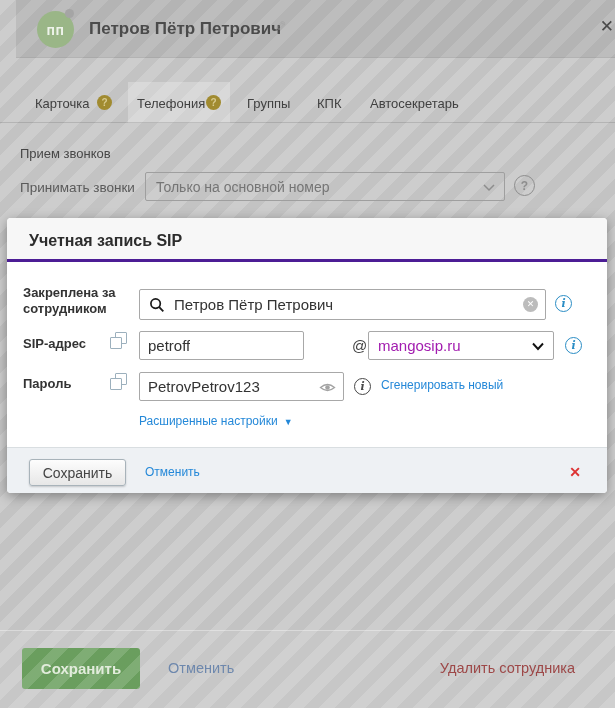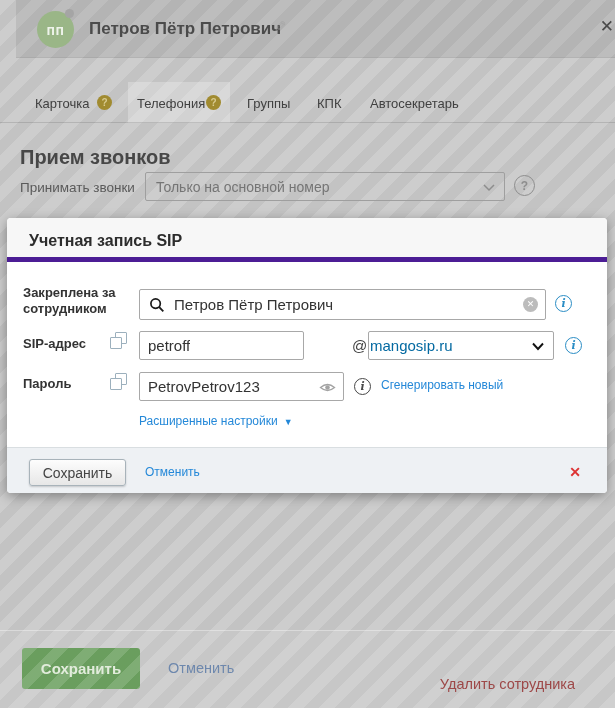--- a/index.html
+++ b/index.html
@@ -17,61 +17,61 @@
              font-size:17px;font-weight:600;color:#4b4b4b;}
   .pencil{position:absolute;left:258px;top:18px;font-size:15px;color:#9d9d9d;opacity:.55;transform:scaleX(-1);}
   .close{position:absolute;right:17px;top:18px;font-size:17px;color:#4a4a4a;cursor:pointer;line-height:1;}
   
   .tab-active-bg{position:absolute;left:128px;top:82px;width:102px;height:41px;background:rgba(255,255,255,0.25);}
   .tab{position:absolute;top:96px;font-size:13px;color:#414141;cursor:pointer;}
   .qbadge{position:absolute;top:95px;width:15px;height:15px;border-radius:50%;background:#a18b30;
           color:#d8cb90;font-size:10px;font-weight:bold;text-align:center;line-height:15px;cursor:pointer;}
   .tabline{position:absolute;left:0;top:122px;width:615px;height:1px;background:rgba(0,0,0,0.12);}
   
-  .sec-h{position:absolute;left:20px;top:146px;font-size:20px;font-weight:bold;color:#474747;}
+  .sec-h{position:absolute;left:20px;top:146px;font-size:13px;font-weight:normal;color:#474747;}
   .sec-lbl{position:absolute;left:20px;top:180px;font-size:13.5px;color:#5a5a5a;}
   .sec-dd{position:absolute;left:145px;top:172px;width:360px;height:29px;border:1px solid #9f9f9f;
           border-radius:2px;font-size:14px;color:#757575;line-height:29px;padding-left:10px;
           box-sizing:border-box;cursor:pointer;}
   .sec-dd svg{position:absolute;right:9px;top:11px;}
   .qcircle{position:absolute;left:514px;top:175px;width:21px;height:21px;border:1px solid #8d8d8d;
            border-radius:50%;color:#8d8d8d;font-size:12px;font-weight:bold;text-align:center;
            line-height:21px;box-sizing:border-box;cursor:pointer;}
   
   .bbar{position:absolute;left:0;top:630px;width:615px;height:78px;
         background:rgba(255,255,255,0.07);border-top:1px solid rgba(255,255,255,0.35);}
   .btn-green{position:absolute;left:22px;top:17px;width:118px;height:41px;border:none;border-radius:3px;
              background:repeating-linear-gradient(135deg,rgba(255,255,255,0.13) 0 11px,rgba(0,0,0,0.02) 11px 22px),#6ca160;
              color:#e2ecdc;font-size:15px;font-weight:600;font-family:inherit;cursor:pointer;}
   .bbar-cancel{position:absolute;left:168px;top:29px;font-size:14.5px;color:#6e88ad;cursor:pointer;}
-  .bbar-del{position:absolute;right:40px;top:29px;font-size:14.5px;color:#9d4848;cursor:pointer;margin-top:16px;}
+  .bbar-del{position:absolute;right:40px;top:29px;font-size:14.5px;color:#9d4848;cursor:pointer;}
   
   .modal{position:absolute;left:7px;top:218px;width:600px;height:275px;background:#fff;
          border-radius:4px;box-shadow:0 3px 12px rgba(0,0,0,0.35);z-index:10;}
   .m-hdr{position:absolute;left:0;top:0;width:100%;height:44px;background:#f7f7f7;
-         border-bottom:5px solid #4c1d95;border-radius:4px 4px 0 0;box-sizing:border-box;}
+         border-bottom:3px solid #4c1d95;border-radius:4px 4px 0 0;box-sizing:border-box;}
   .m-title{position:absolute;left:22px;top:0;height:44px;line-height:46px;font-size:16px;font-weight:bold;color:#2c2c2c;}
   .m-lbl{position:absolute;left:16px;font-size:13px;font-weight:bold;color:#333;line-height:16px;width:100px;}
   .tbox{position:absolute;border:1px solid #a8a8a8;border-radius:2px;background:#fff;box-sizing:border-box;
         display:flex;align-items:center;cursor:text;}
   .tbox .txt{font-size:15px;color:#333;white-space:nowrap;overflow:hidden;}
   .search-ico{margin:0 9px 0 9px;display:block;}
   .clear-btn{position:absolute;right:7px;top:7px;width:15px;height:15px;border-radius:50%;background:#bcbcbc;
              color:#fff;font-size:9px;line-height:15px;text-align:center;cursor:pointer;}
   .info{position:absolute;width:17px;height:17px;border:1.5px solid #2a8dc5;border-radius:50%;
         color:#2a8dc5;font-size:11px;font-weight:bold;font-style:italic;
         font-family:"DejaVu Serif",serif;text-align:center;line-height:16px;box-sizing:border-box;cursor:pointer;}
   .info.dark{border-color:#474747;color:#474747;}
   .copy-ico{position:absolute;width:17px;height:17px;cursor:pointer;}
   .copy-ico i{position:absolute;display:block;box-sizing:border-box;border:1.5px solid #9cb0bd;border-radius:1px;}
   .copy-ico .back{right:0;top:0;width:12px;height:12px;}
   .copy-ico .front{left:0;bottom:0;width:12px;height:12px;background:#fff;}
   .at{position:absolute;font-size:15px;color:#444;}
   .sel{position:absolute;border:1px solid #a8a8a8;border-radius:2px;background:#fff;box-sizing:border-box;
-       font-size:15px;color:#0369a1;display:flex;align-items:center;padding-left:1px;cursor:pointer;}
+       font-size:15px;color:#a21caf;display:flex;align-items:center;padding-left:9px;cursor:pointer;}
   .sel svg{position:absolute;right:9px;top:10px;}
   .eye{position:absolute;right:7px;top:8px;cursor:pointer;}
   .blink{color:#2488d8;font-size:12px;cursor:pointer;text-decoration:none;}
   .m-adv{position:absolute;left:132px;top:193px;text-align:center;}
   .m-adv .caret{font-size:9px;margin-left:6px;}
   .m-ftr{position:absolute;left:0;top:229px;width:100%;height:46px;background:#eef1f4;
          border-top:1px solid #d9dee1;border-radius:0 0 4px 4px;box-sizing:border-box;}
   .btn-save{position:absolute;left:22px;top:11px;width:97px;height:27px;
             background:linear-gradient(#fdfdfd,#e7e7e7);border:1px solid #a8b3ba;border-radius:3px;
             box-shadow:0 1px 2px rgba(0,0,0,0.18);color:#444;font-size:14px;font-family:inherit;cursor:pointer;}

